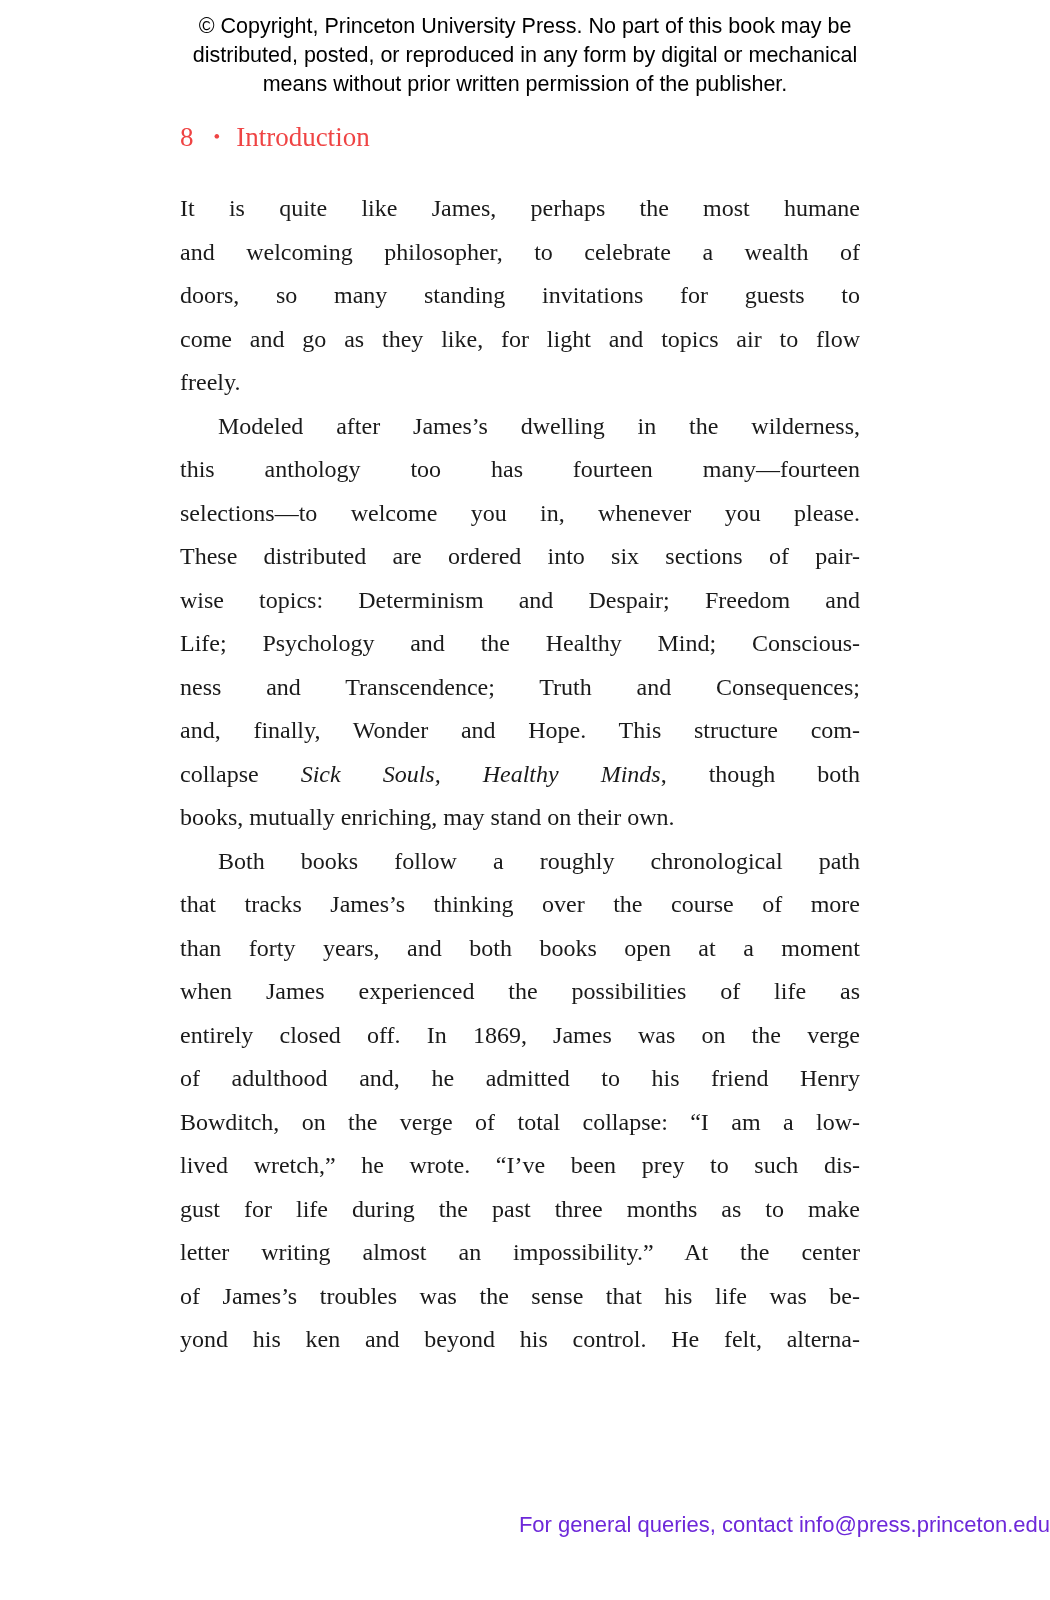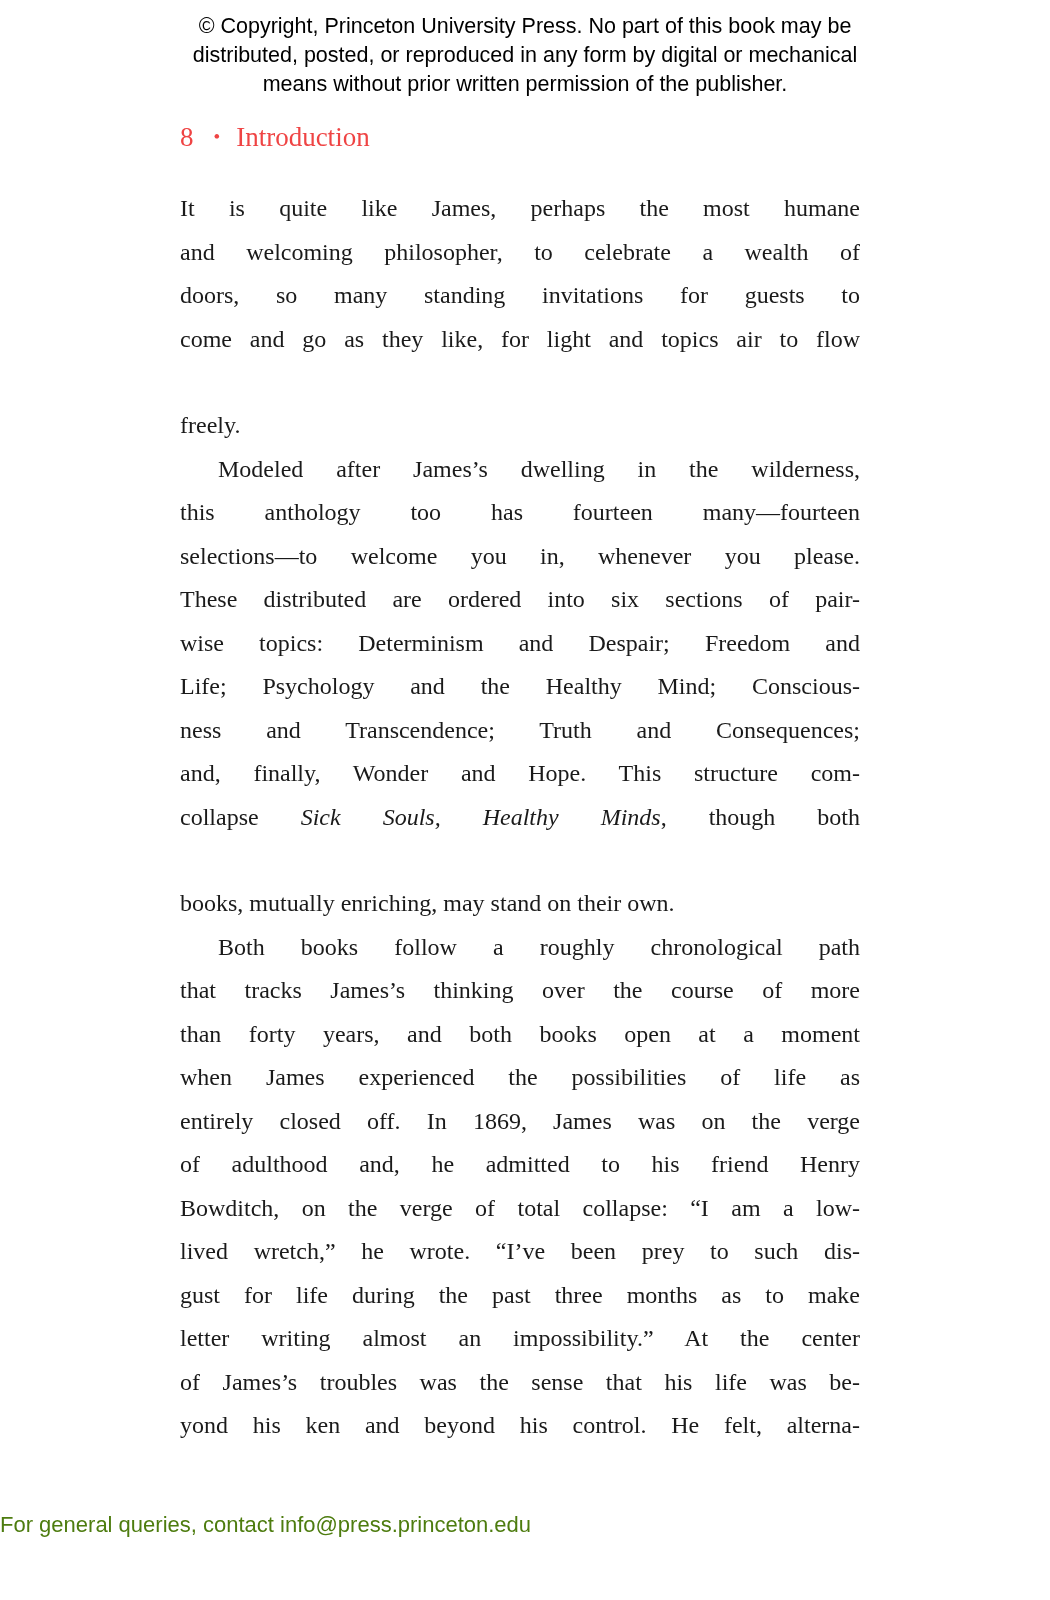--- a/index.html
+++ b/index.html
@@ -49,37 +49,36 @@
     line-height: 43.5px;
     color: #1a1a1a;
   }
   .line {
     text-align: justify;
     text-align-last: justify;
     white-space: normal;
   }
   .line.last {
     text-align-last: left;
-    margin-top: 43px;
   }
   .para.indent .line.first {
     text-indent: 38px;
   }
   .italic {
     font-style: italic;
   }
   .footer {
     position: absolute;
     top: 1512px;
     left: 0;
     right: 0;
-    text-align: left;
+    text-align: right;
     font-family: "Liberation Sans", sans-serif;
     font-size: 22px;
-    color: #4d7c0f;
+    color: #6d28d9;
   }
 </style>
 </head>
 <body>
 
 <div class="page">
 
   <div class="copyright" id="copyright">
       <div>© Copyright, Princeton University Press. No part of this book may be</div>
       <div>distributed, posted, or reproduced in any form by digital or mechanical</div>

